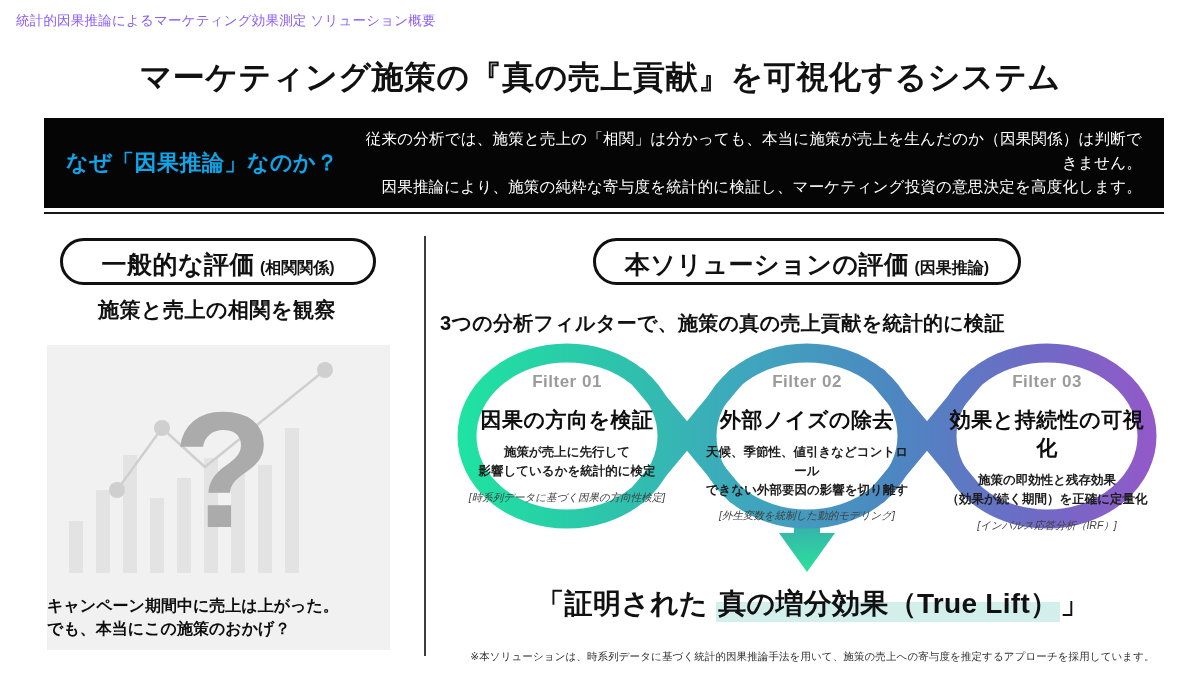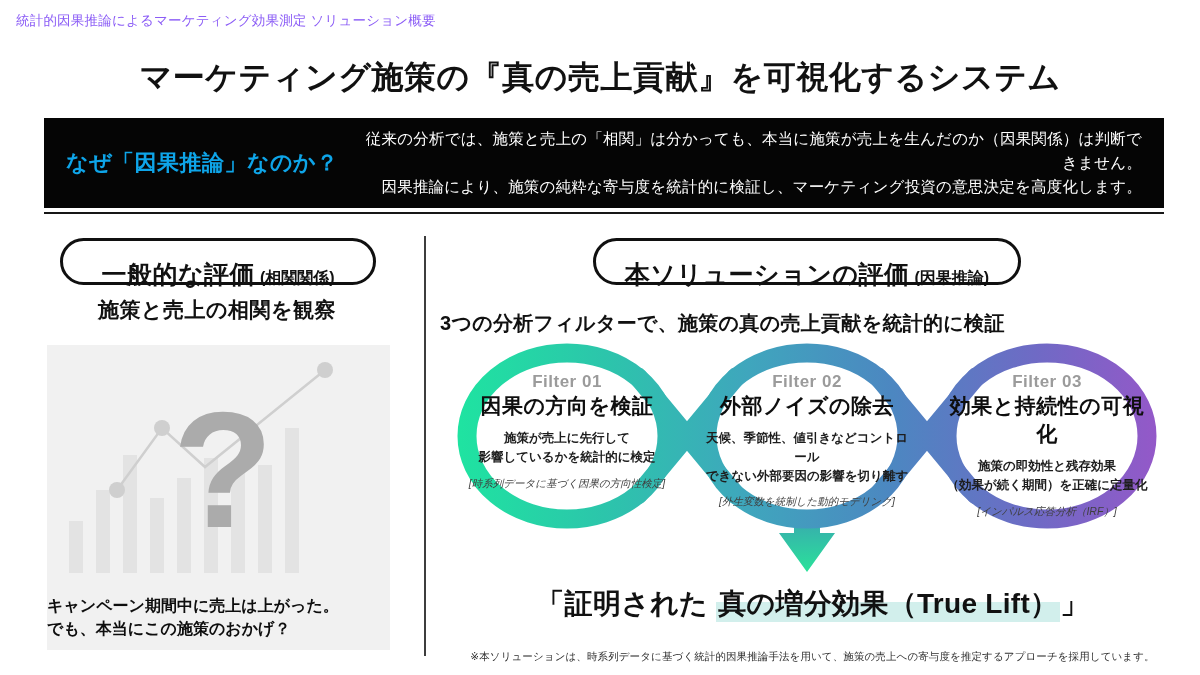--- a/index.html
+++ b/index.html
@@ -10,33 +10,33 @@
   }
   .abs{position:absolute;}
   .kicker{left:16px;top:12px;font-size:13.5px;color:#8b5cf6;font-weight:500;letter-spacing:.2px;}
   .main-title{left:0;top:56px;width:1200px;text-align:center;font-size:32px;font-weight:800;letter-spacing:.5px;}
   .banner{left:44px;top:118px;width:1120px;height:90px;background:#050505;display:flex;align-items:center;padding:0 22px;box-sizing:border-box;gap:26px;}
   .banner-heading{color:#0ea5e9;font-size:22px;font-weight:700;white-space:nowrap;letter-spacing:.5px;}
   .banner-body{color:#fff;font-size:15.5px;font-weight:500;line-height:1.55;letter-spacing:.2px;text-align:right;}
   .banner-underline{left:44px;top:212px;width:1120px;height:2px;background:#161616;}
   .divider{left:424px;top:236px;width:2px;height:420px;background:#3d3d3d;}
   .pill{border:3px solid #101010;border-radius:28px;background:#fff;display:flex;align-items:baseline;justify-content:center;box-sizing:border-box;}
-  .pill-main{font-size:25px;font-weight:800;letter-spacing:.5px;margin-top:10px;}
+  .pill-main{font-size:25px;font-weight:800;letter-spacing:.5px;}
   .pill-note{font-size:16px;font-weight:700;margin-left:5px;}
   .pill-left{left:60px;top:238px;width:316px;height:47px;padding-top:7px;}
   .pill-right{left:593px;top:238px;width:428px;height:47px;padding-top:7px;}
   .subtitle-left{left:44px;top:296px;width:346px;text-align:center;font-size:21px;font-weight:800;letter-spacing:.5px;}
   .subtitle-right{left:440px;top:310px;width:745px;text-align:left;font-size:20px;font-weight:800;letter-spacing:.3px;}
   .gray-box{left:47px;top:345px;width:343px;height:305px;background:#f1f1f1;}
   .gray-caption{position:absolute;left:0;bottom:10px;width:100%;text-align:left;font-size:16px;font-weight:800;line-height:1.4;color:#0d0d0d;}
   .ribbon-svg{left:440px;top:330px;width:760px;height:260px;}
   .filter-block{top:372px;width:210px;text-align:center;}
   .f1{left:462px;} .f2{left:702px;} .f3{left:942px;}
   .filter-label{font-size:17px;font-weight:700;color:#9b9b9b;letter-spacing:.5px;}
-  .filter-title{font-size:21px;font-weight:800;color:#0e0e0e;margin-top:0;letter-spacing:.5px;}
+  .filter-title{font-size:21px;font-weight:800;color:#0e0e0e;margin-top:14px;letter-spacing:.5px;}
   .filter-body{font-size:12.5px;font-weight:600;color:#1d1d1d;line-height:1.5;margin-top:9px;}
   .filter-method{font-size:10.5px;font-weight:500;color:#3f3f3f;margin-top:10px;font-style:italic;}
   .result-line{left:440px;top:585px;width:745px;text-align:center;font-size:28px;font-weight:800;letter-spacing:.3px;}
   .result-highlight{background:linear-gradient(180deg, rgba(0,0,0,0) 42%, #d2efec 42%);padding:0 2px 3px 2px;}
   .footnote{left:440px;top:650px;width:745px;text-align:center;font-size:10.5px;color:#2e2e2e;font-weight:500;letter-spacing:.1px;}
 </style>
 </head>
 <body>
 
 <div class="abs kicker">統計的因果推論によるマーケティング効果測定 ソリューション概要</div>

